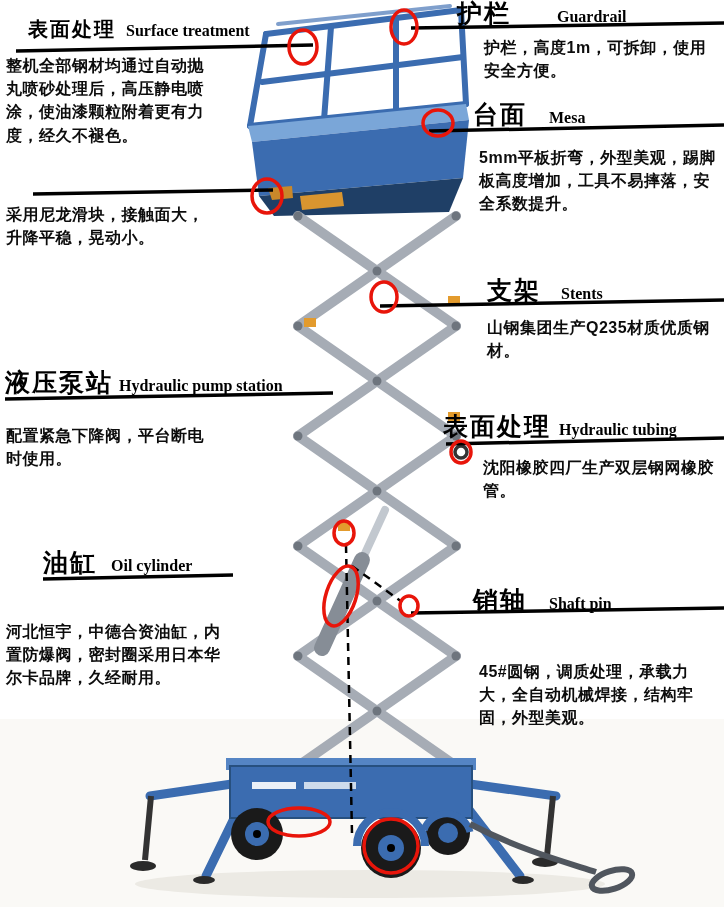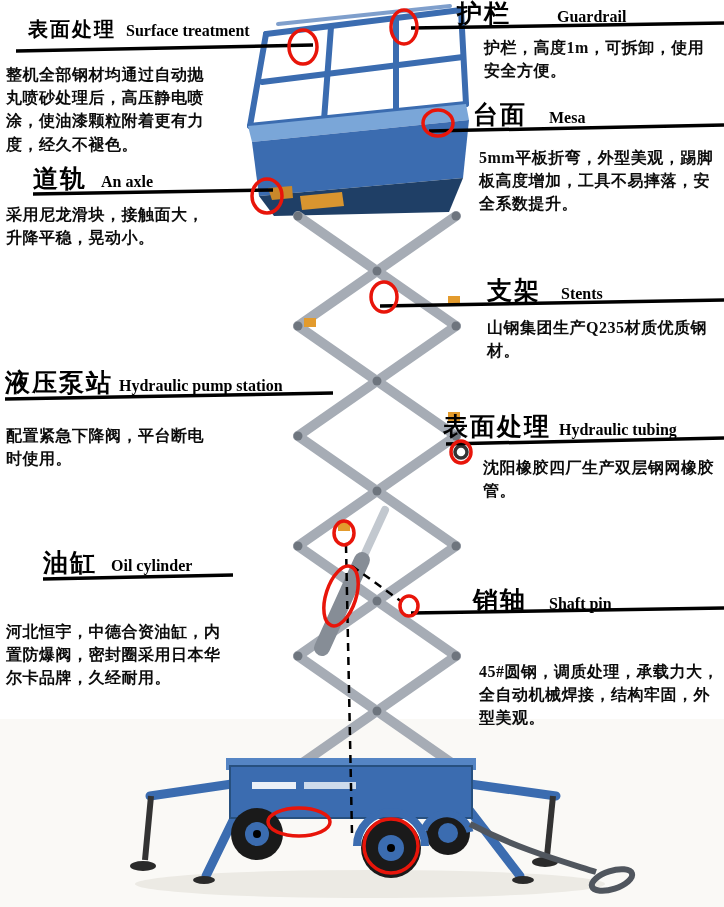--- a/index.html
+++ b/index.html
@@ -15,21 +15,21 @@
     font-size:25px; font-weight:700; color:#000; letter-spacing:2px;
     font-family:"DejaVu Sans", sans-serif;
   }
   .co-title .en {
     font-size:16px; font-weight:700; color:#000; margin-left:10px;
     font-family:Liberation Serif, serif;
   }
   .co-desc {
     position:absolute; z-index:5; font-size:16px; line-height:1.45;
     color:#0c0c0c; font-weight:600; letter-spacing:0.5px;
-    font-family:Liberation Serif, serif;
+    font-family:Liberation Sans, sans-serif;
   }
 </style>
 </head>
 <body>
 
 <div id="page">
 
   <svg class="stage" viewBox="0 0 724 907">
 
     <g>
@@ -172,25 +172,22 @@
       <ellipse cx="341" cy="596" rx="15" ry="31" transform="rotate(18 341 596)"></ellipse>
       <ellipse cx="409" cy="606" rx="9" ry="10"></ellipse>
       <ellipse cx="299" cy="822" rx="31" ry="14"></ellipse>
       <circle cx="391" cy="846" r="27"></circle>
     </g>
   </svg>
 
   <div class="co-title" style="left:16px; top:16px;">
     <span class="zh" style="font-size:20px;margin-left:12px;">表面处理</span><span class="en">Surface treatment</span>
   </div>
-  <div class="co-desc" style="left:6px; top:63px; width:212px;">整机全部钢材均通过自动抛丸喷砂处理后，高压静电喷涂，使油漆颗粒附着更有力度，经久不褪色。</div>
-
-  <div class="co-title" style="left:33px; top:162px;">
-    <span class="zh">道轨</span><span class="en" style="margin-left:14px;">An axle</span>
-  </div>
+  <div class="co-desc" style="left:6px; top:54px; width:212px;">整机全部钢材均通过自动抛丸喷砂处理后，高压静电喷涂，使油漆颗粒附着更有力度，经久不褪色。</div>
+
   <div class="co-desc" style="left:6px; top:203px; width:212px;">采用尼龙滑块，接触面大，升降平稳，晃动小。</div>
 
   <div class="co-title" style="left:5px; top:366px;">
     <span class="zh">液压泵站</span><span class="en" style="margin-left:6px;">Hydraulic pump station</span>
   </div>
   <div class="co-desc" style="left:6px; top:424px; width:212px;">配置紧急下降阀，平台断电时使用。</div>
 
   <div class="co-title" style="left:43px; top:546px;">
     <span class="zh">油缸</span><span class="en" style="margin-left:14px;text-align:center;">Oil cylinder</span>
   </div>

